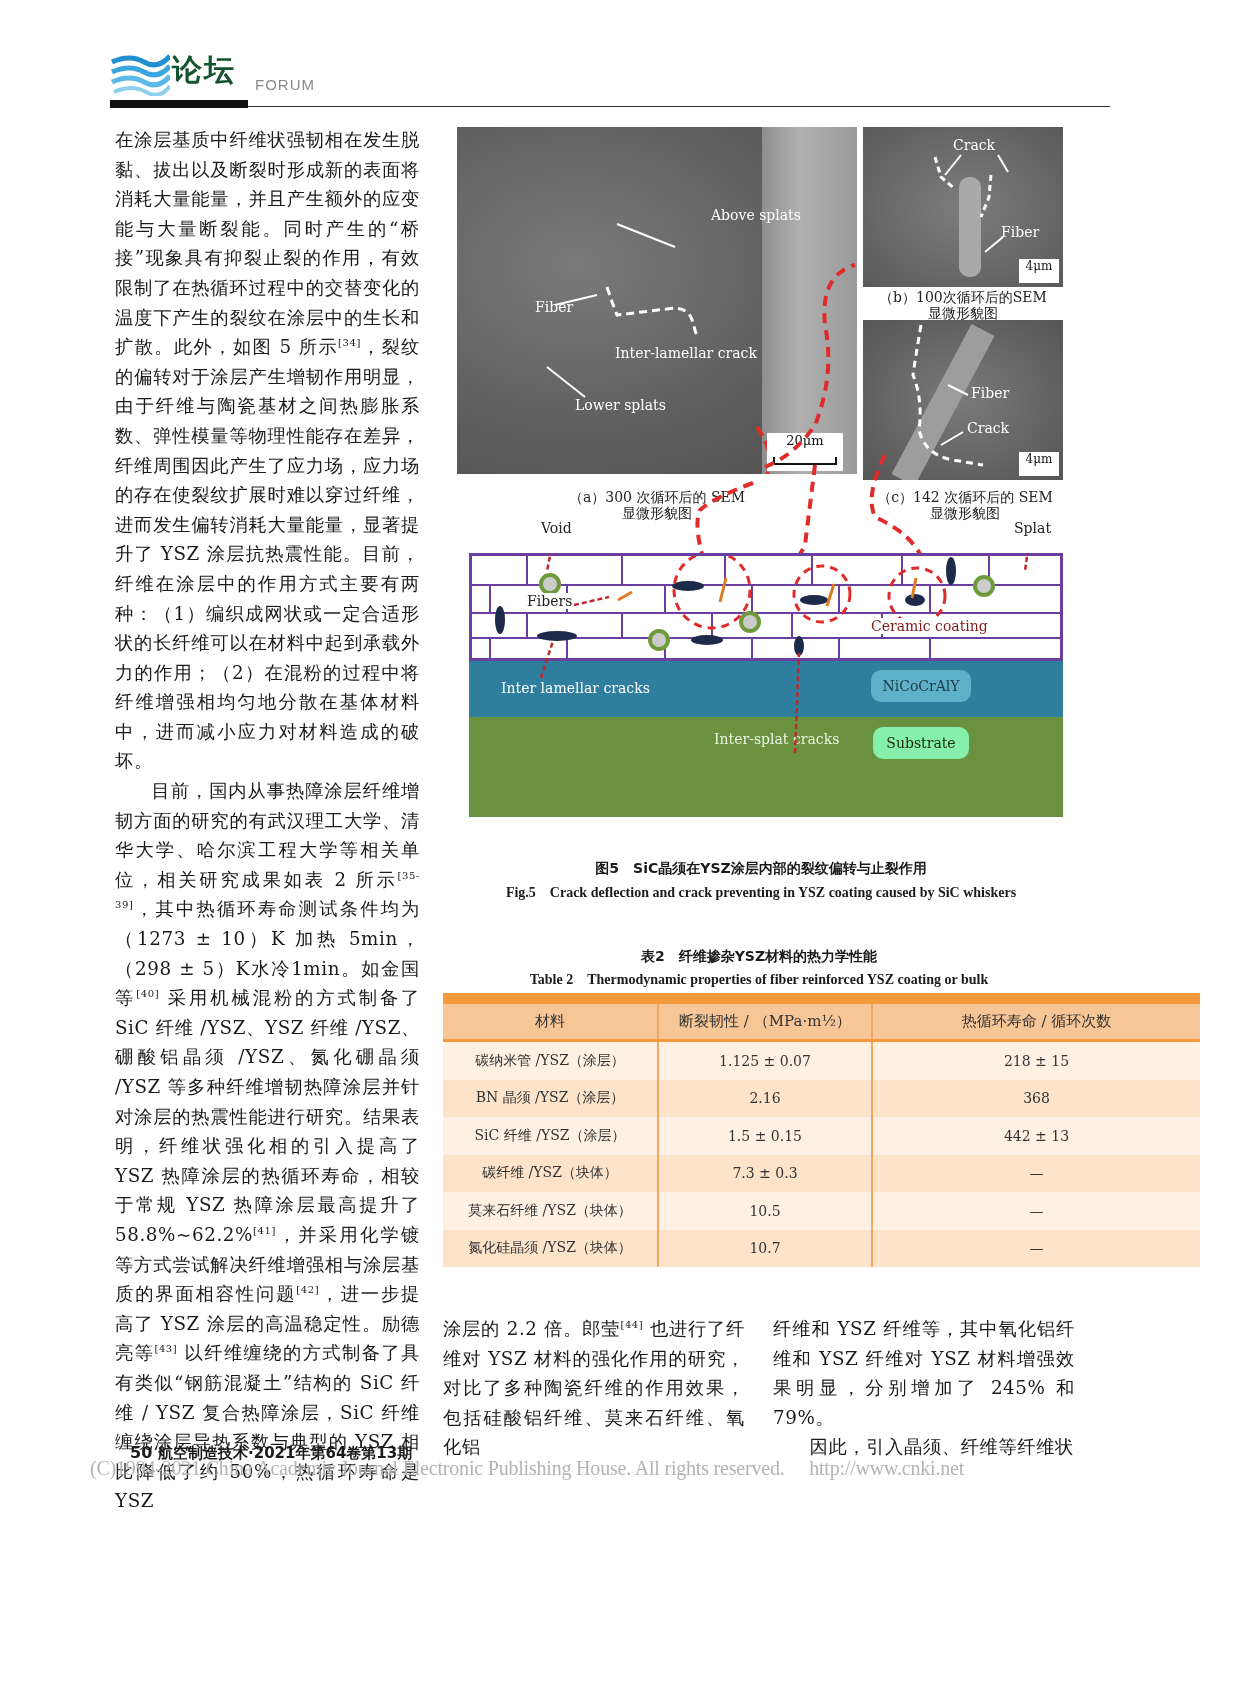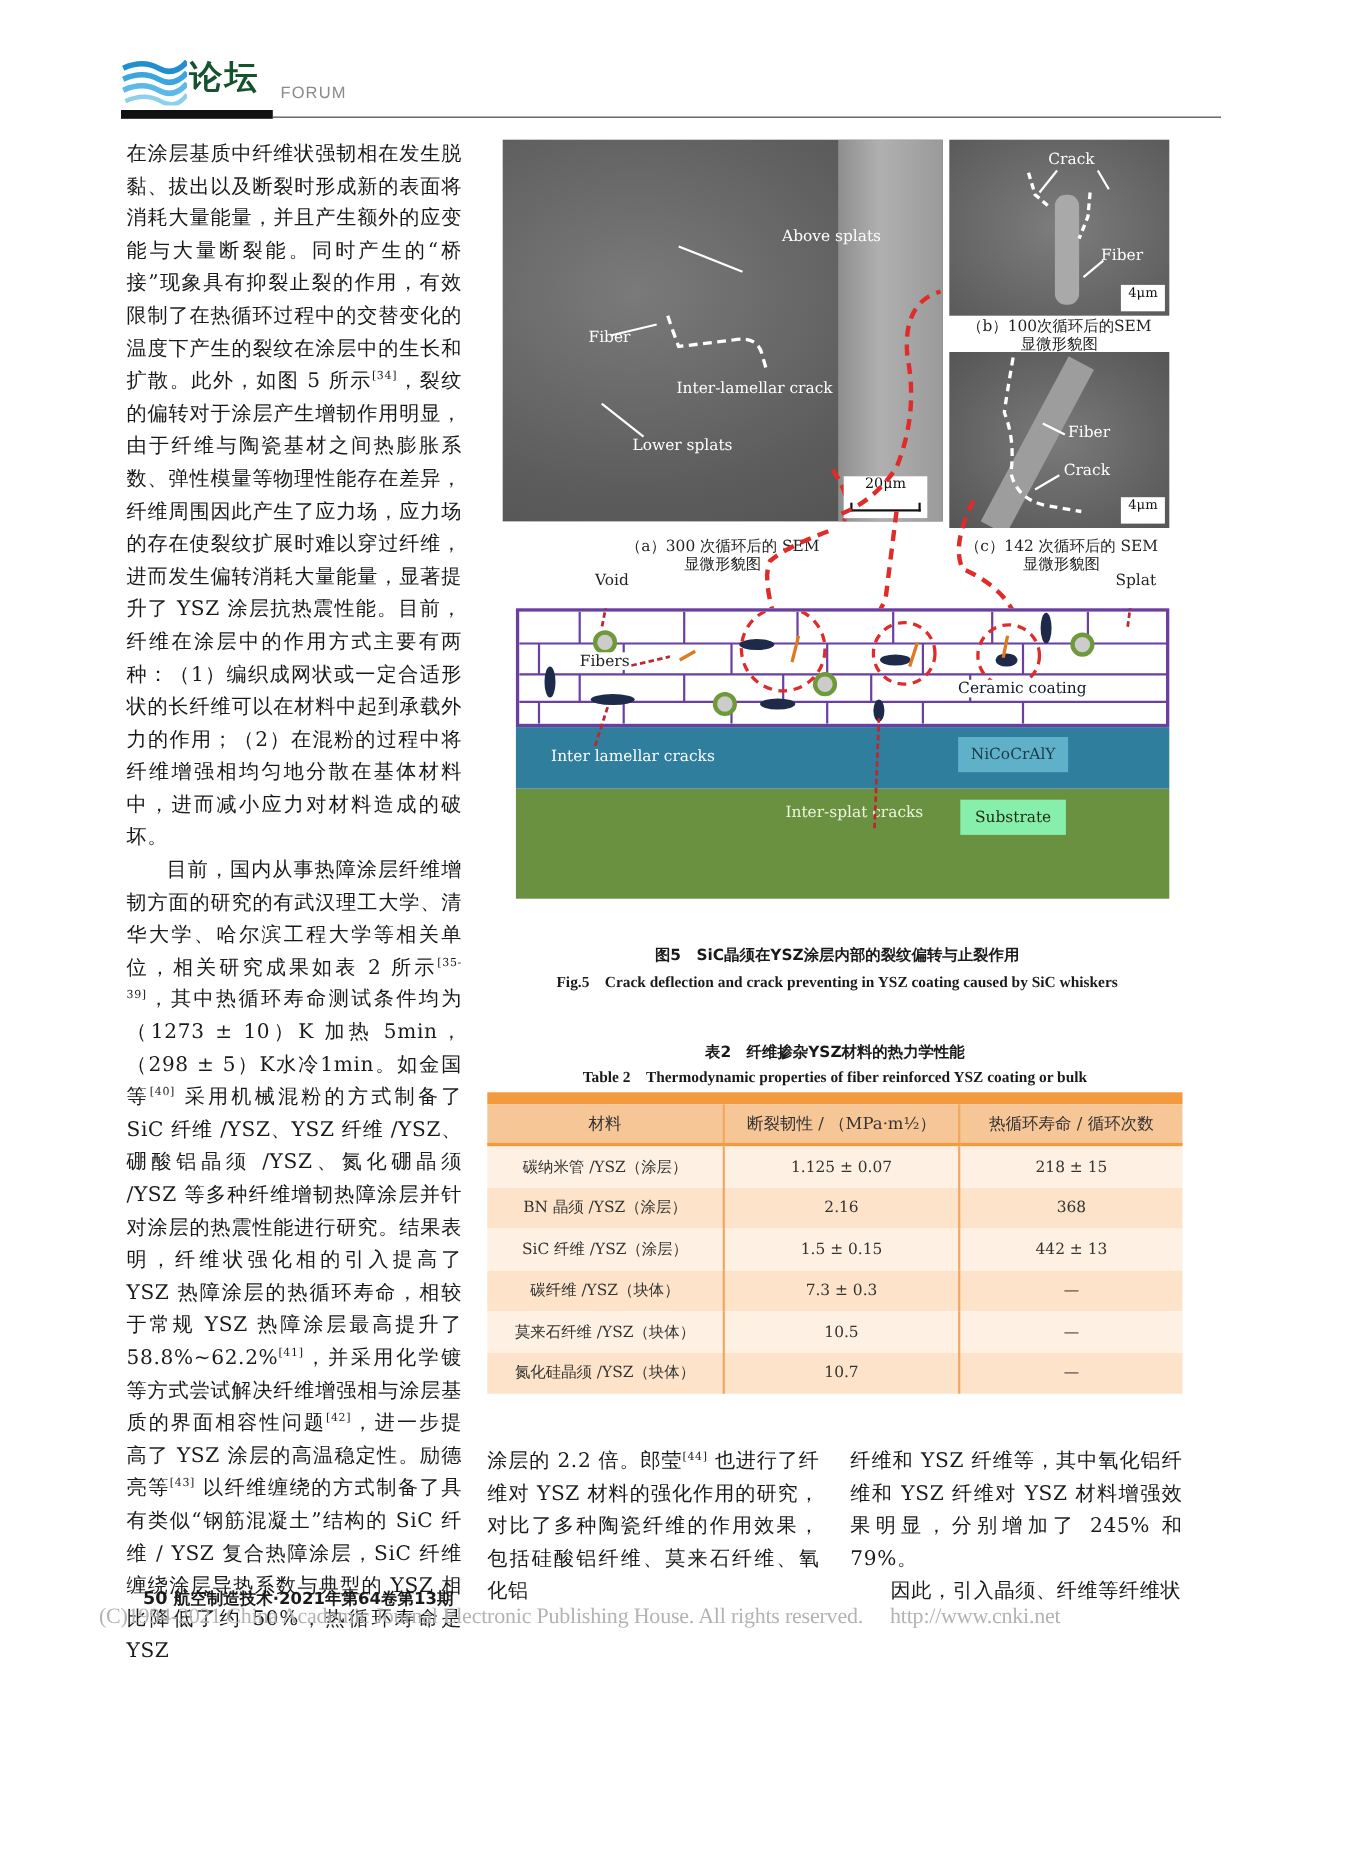--- a/index.html
+++ b/index.html
@@ -34,30 +34,30 @@
            background: radial-gradient(ellipse at 50% 50%, #7a7a7a, #555); }
   .sem-label { position:absolute; color:#fff; font-size:14px; font-family:"DejaVu Serif", serif; white-space:nowrap; }
   .scalebar { position:absolute; background:#fff; color:#111; font-size:13px; text-align:center; font-family:"DejaVu Serif", serif; }
   .scalebar .bar { position:absolute; left:6px; right:6px; bottom:6px; height:6px; border:2px solid #111; border-top:none; }
   .subcap { position:absolute; font-size:14px; text-align:center; line-height:16px; color:#222; }
 
   #diagram { left:14px; top:428px; width:594px; height:264px; }
   #coating { position:absolute; left:0; top:0; width:594px; height:108px; background:#fff; border:3px solid #6a3fa0; box-sizing:border-box; }
   #bondcoat { position:absolute; left:0; top:108px; width:594px; height:56px; background:#2f7e9e; }
   #substrate { position:absolute; left:0; top:164px; width:594px; height:100px; background:#6a9140; }
-  .layer-box { position:absolute; font-size:14px; text-align:center; line-height:32px; }
+  .layer-box { position:absolute; font-size:14px; text-align:center; line-height:32px;border-radius:10px; }
   .diag-label { position:absolute; font-size:14px; white-space:nowrap; font-family:"DejaVu Serif", serif; }
 
   #fig-caption-cn { left:455px; top:860px; width:612px; text-align:center; font-size:14px; font-weight:bold; font-family:"DejaVu Sans", sans-serif; }
   #fig-caption-en { left:455px; top:884px; width:612px; text-align:center; font-size:14px; font-weight:bold; font-family:"Liberation Serif", serif; }
 
   
   #table-title-cn { left:443px; top:948px; width:632px; text-align:center; font-size:14px; font-weight:bold; font-family:"DejaVu Sans", sans-serif; }
   #table-title-en { left:443px; top:971px; width:632px; text-align:center; font-size:14px; font-weight:bold; font-family:"Liberation Serif", serif; }
-  #data-table { left:443px; top:993px; width:632px; border-collapse:collapse; font-size:14px; font-family:"DejaVu Serif", serif; color:#333; }
+  #data-table { left:443px; top:993px; width:757px; border-collapse:collapse; font-size:14px; font-family:"DejaVu Serif", serif; color:#333; }
   #data-table thead tr.topbar td { background:#f29a3d; height:11px; padding:0; }
   #data-table th { background:#f6c697; font-weight:normal; height:33px; font-size:15px; border-bottom:3px solid #f29a3d; }
   #data-table td.cell { height:35.5px; text-align:center; }
   #data-table tr.odd td.cell { background:#fce3c9; }
   #data-table tr.even td.cell { background:#fef1e3; }
   #data-table th + th, #data-table td.cell + td.cell { border-left:2px solid #f0a860; }
 
   
   #mid-col { left:443px; top:1314px; width:302px; }
   #right-col { left:773px; top:1314px; width:302px; }
@@ -215,21 +215,21 @@
           <circle cx="445" cy="40" r="28"></circle>
         </g>
       </svg>
     </div>
     <div id="bondcoat"></div>
     <div id="substrate"></div>
     <div class="layer-box" style="left:402px;top:117px;width:100px;height:32px;background:#5fb0c9;color:#1b3a48">NiCoCrAlY</div>
     <div class="layer-box" style="left:404px;top:174px;width:96px;height:32px;background:#86efac;color:#1e2a10">Substrate</div>
     <div class="diag-label" style="left:32px;top:127px;color:#fff">Inter lamellar cracks</div>
     <div class="diag-label" style="left:245px;top:178px;color:#eef5e0">Inter-splat cracks</div>
-    <div class="diag-label" style="left:402px;top:65px;color:#0f172a;background:#fff">Ceramic coating</div>
+    <div class="diag-label" style="left:402px;top:65px;color:#7f1d1d;background:#fff">Ceramic coating</div>
     <div class="diag-label" style="left:58px;top:40px;color:#222;background:#fff">Fibers</div>
     <div class="diag-label" style="left:72px;top:-33px;color:#222">Void</div>
     <div class="diag-label" style="left:545px;top:-33px;color:#222">Splat</div>
     <svg class="abs" style="left:0;top:0" width="594" height="264">
       <g stroke="#c0272d" stroke-width="2.5" stroke-dasharray="5 3" fill="none">
         <line x1="84" y1="-12" x2="78" y2="18"></line>
         <line x1="105" y1="52" x2="140" y2="44"></line>
         <line x1="72" y1="125" x2="84" y2="88"></line>
         <line x1="326" y1="200" x2="330" y2="100"></line>
         <line x1="560" y1="-12" x2="556" y2="18"></line>

